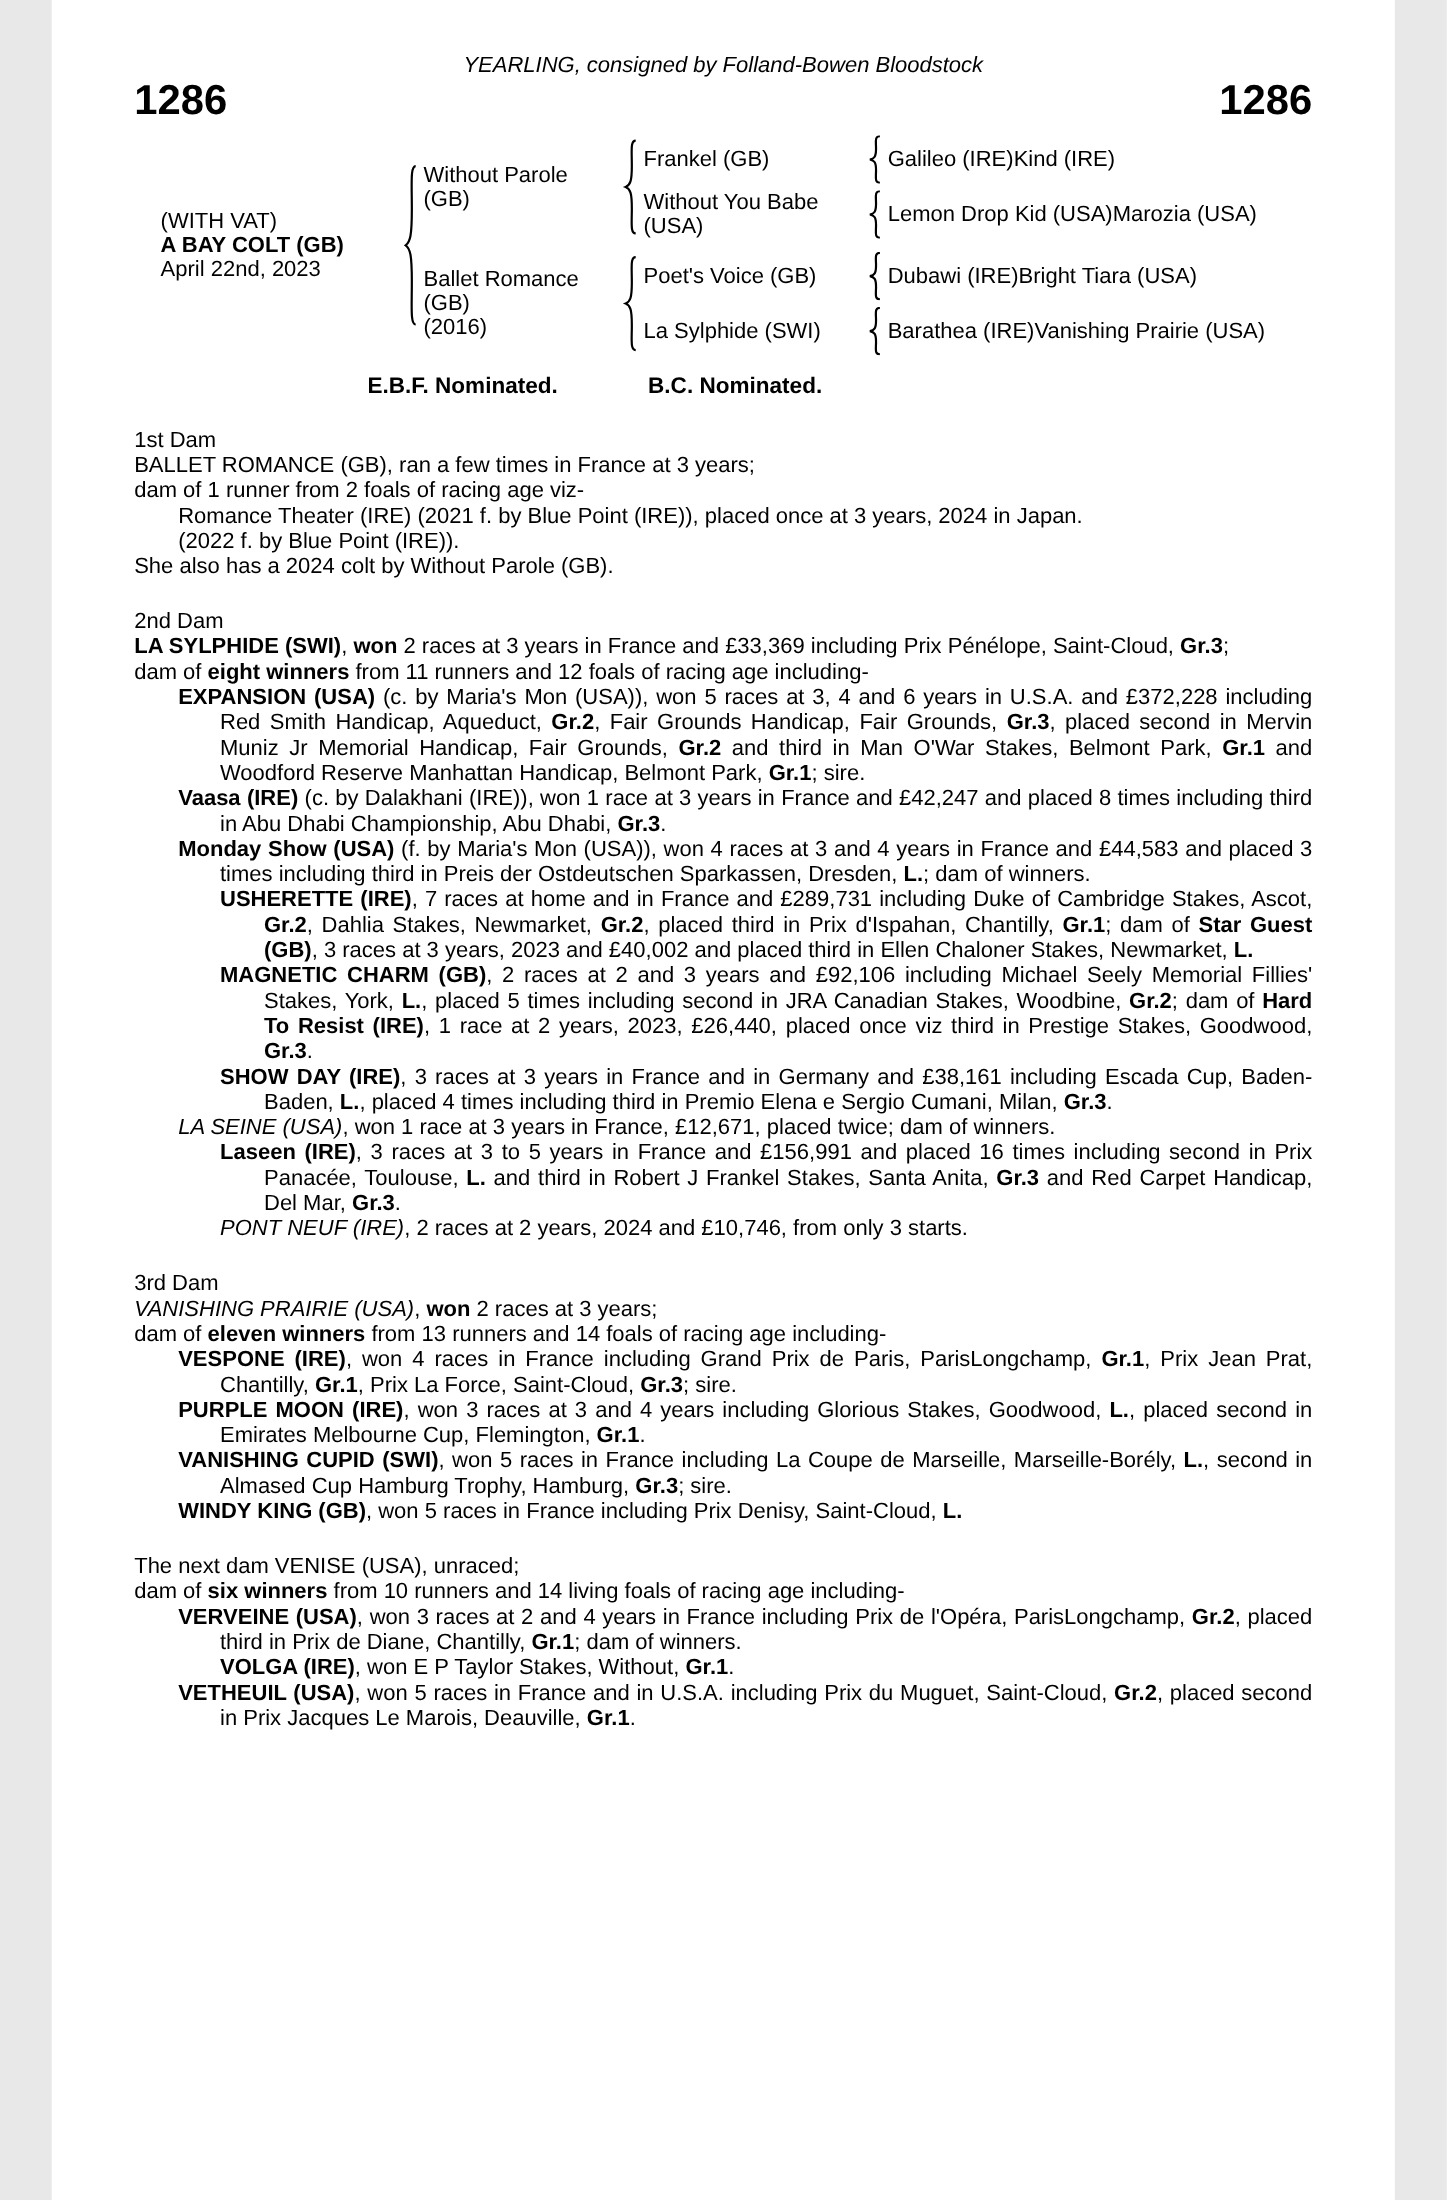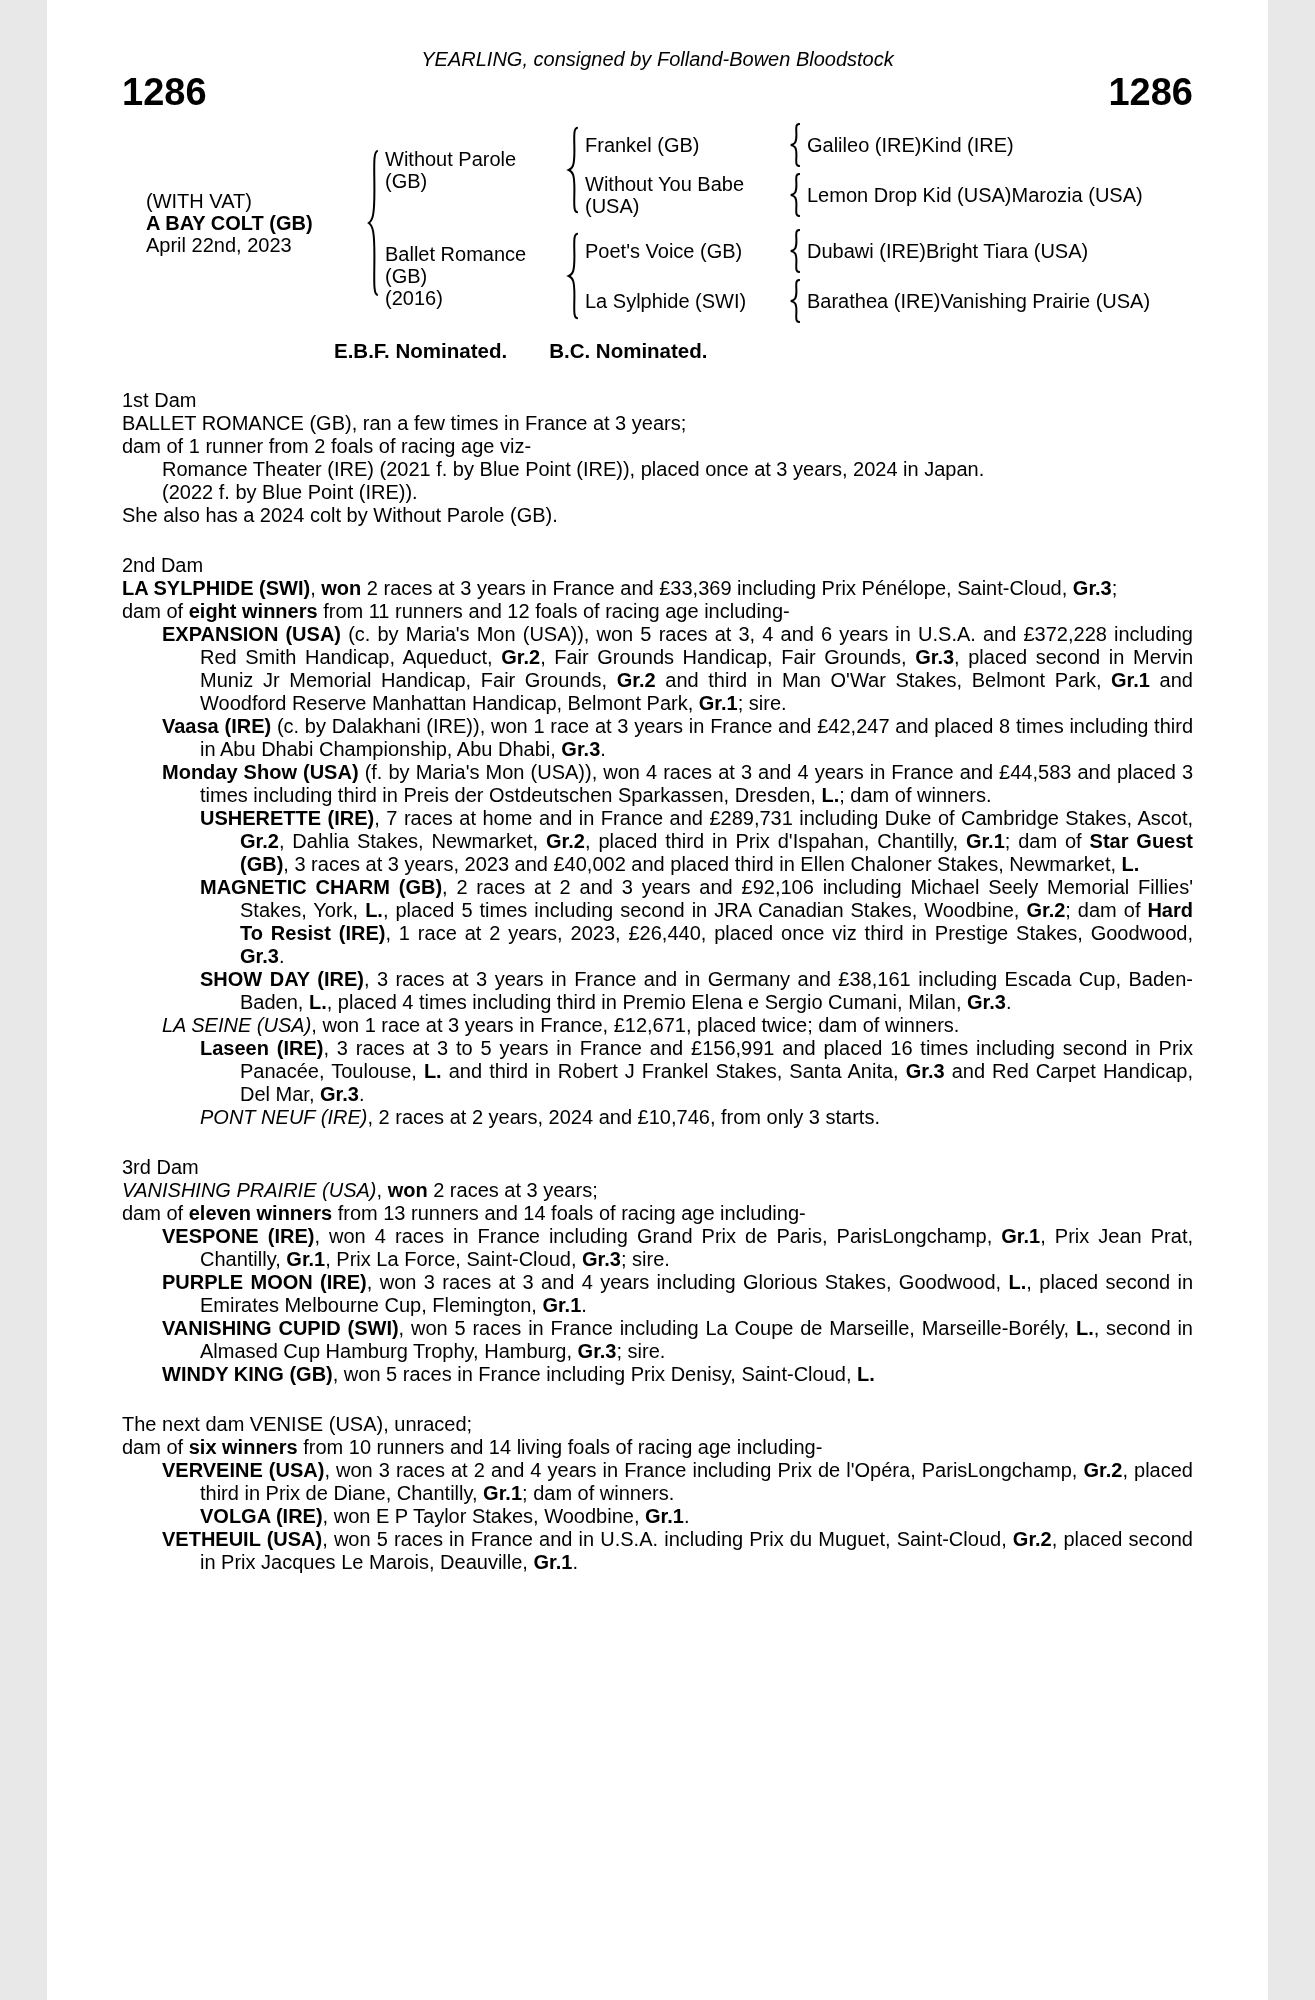--- a/index.html
+++ b/index.html
@@ -26,21 +26,21 @@
   .gp-row{ display:flex;align-items:center; }
   .gp-name{ width:198px; }
   .ggp-col{ display:flex;flex-direction:row;justify-content:center; }
   .ggp{ white-space:nowrap; }
   .brace{ flex:none;margin:0 5px;display:block; }
   .brace svg{ display:block;width:14px;height:100%; }
   .br-sm{ height:44px; }
   .br-md{ height:88px; }
   .br-lg{ height:150px; }
 
-  .noms{ display:flex;gap:42px;margin-top:16px;margin-left:212px;
+  .noms{ display:flex;gap:82px;margin-top:16px;margin-left:212px;
     font-weight:bold;font-size:20.5px; }
 
   
   .section{ margin-top:27px; }
   .sec-heading{ font-weight:normal; }
   p.entry{ margin:0;text-align:justify; }
   .lvl0{ padding-left:0; }
   .lvl1{ padding-left:40px; }
   .h0{ padding-left:40px;text-indent:-40px; }
   .h1{ padding-left:78px;text-indent:-38px; }
@@ -188,17 +188,17 @@
     <p class="entry h1"><span class="b">VESPONE (IRE)</span><span>, won 4 races in France including Grand Prix de Paris, ParisLongchamp, </span><span class="b">Gr.1</span><span>, Prix Jean Prat, Chantilly, </span><span class="b">Gr.1</span><span>, Prix La Force, Saint-Cloud, </span><span class="b">Gr.3</span><span>; sire.</span></p>
     <p class="entry h1"><span class="b">PURPLE MOON (IRE)</span><span>, won 3 races at 3 and 4 years including Glorious Stakes, Goodwood, </span><span class="b">L.</span><span>, placed second in Emirates Melbourne Cup, Flemington, </span><span class="b">Gr.1</span><span>.</span></p>
     <p class="entry h1"><span class="b">VANISHING CUPID (SWI)</span><span>, won 5 races in France including La Coupe de Marseille, Marseille-Borély, </span><span class="b">L.</span><span>, second in Almased Cup Hamburg Trophy, Hamburg, </span><span class="b">Gr.3</span><span>; sire.</span></p>
     <p class="entry h1"><span class="b">WINDY KING (GB)</span><span>, won 5 races in France including Prix Denisy, Saint-Cloud, </span><span class="b">L.</span></p>
   </div>
 
   <div class="section">
     <p class="entry lvl0"><span>The next dam VENISE (USA), unraced;</span></p>
     <p class="entry lvl0"><span>dam of </span><span class="b">six winners</span><span> from 10 runners and 14 living foals of racing age including-</span></p>
     <p class="entry h1"><span class="b">VERVEINE (USA)</span><span>, won 3 races at 2 and 4 years in France including Prix de l'Opéra, ParisLongchamp, </span><span class="b">Gr.2</span><span>, placed third in Prix de Diane, Chantilly, </span><span class="b">Gr.1</span><span>; dam of winners.</span></p>
-    <p class="entry h2"><span class="b">VOLGA (IRE)</span><span>, won E P Taylor Stakes, Woodbine, </span><span class="b">Gr.1</span><span>.</span></p>
+    <p class="entry h2"><span class="b">VOLGA (IRE)</span><span>, won E P Taylor Stakes, Without, </span><span class="b">Gr.1</span><span>.</span></p>
     <p class="entry h1"><span class="b">VETHEUIL (USA)</span><span>, won 5 races in France and in U.S.A. including Prix du Muguet, Saint-Cloud, </span><span class="b">Gr.2</span><span>, placed second in Prix Jacques Le Marois, Deauville, </span><span class="b">Gr.1</span><span>.</span></p>
   </div>
 
 </div>
 
 </body></html>

